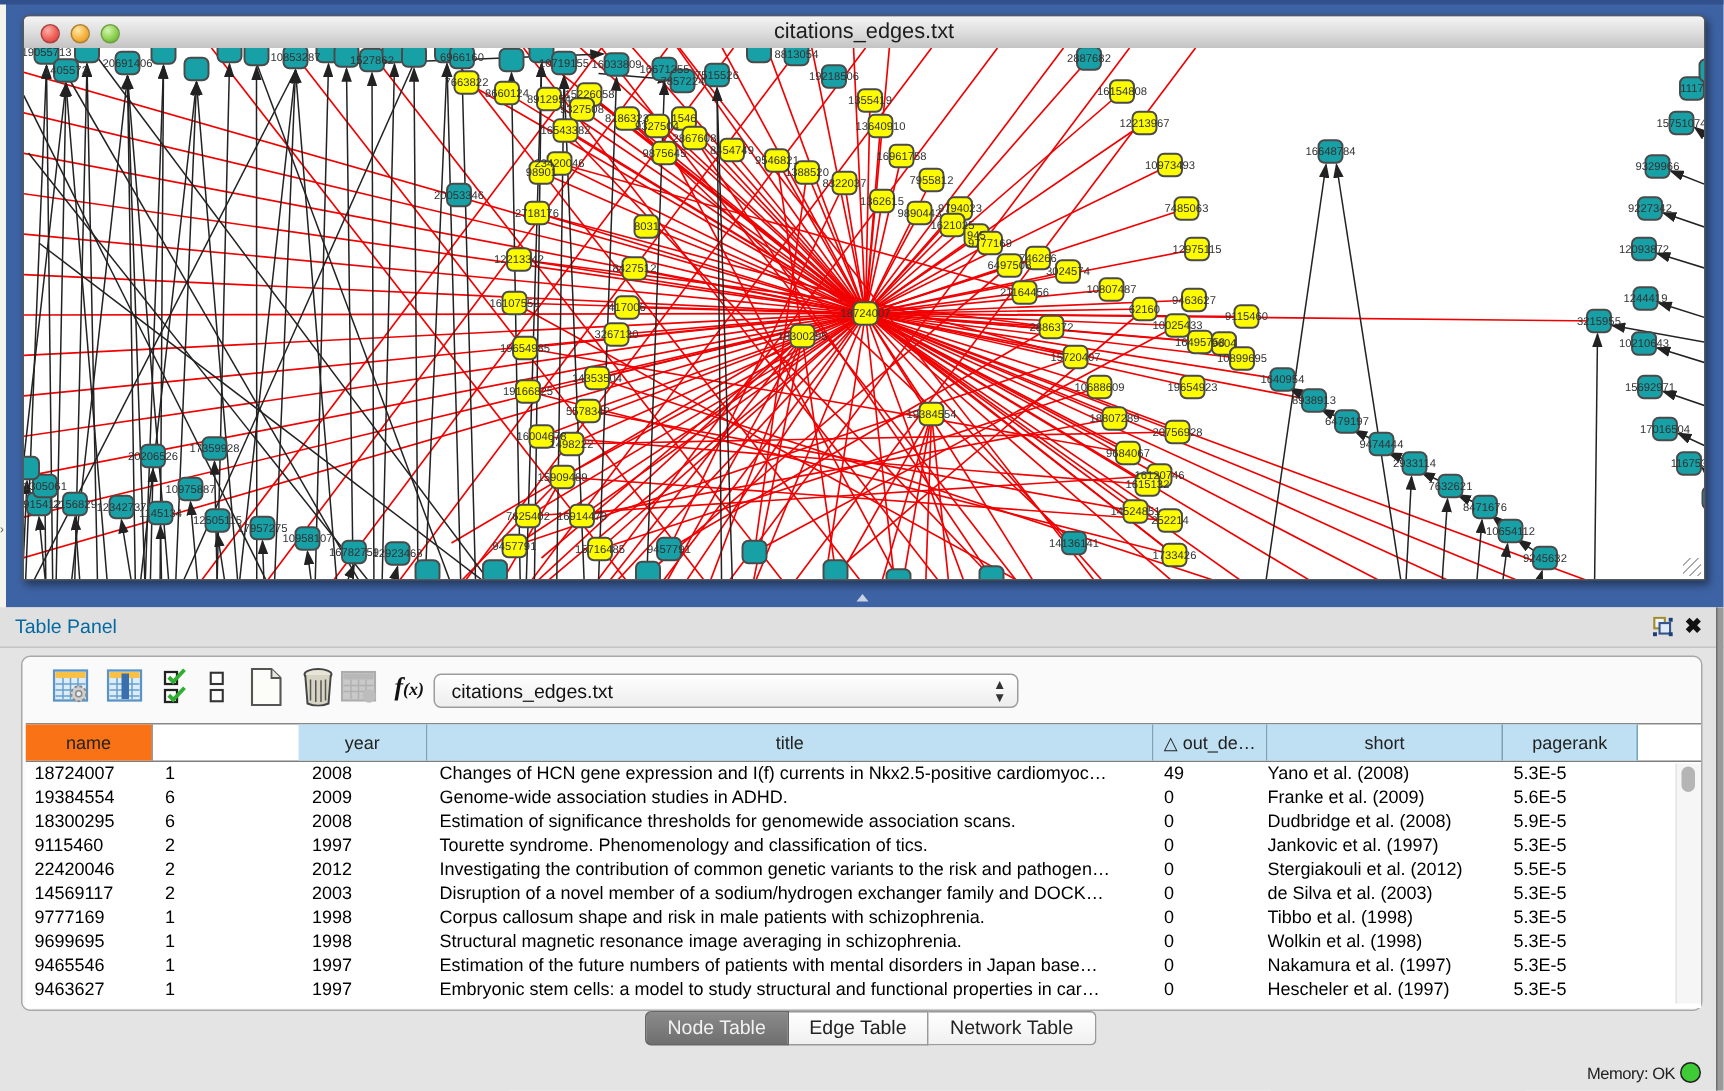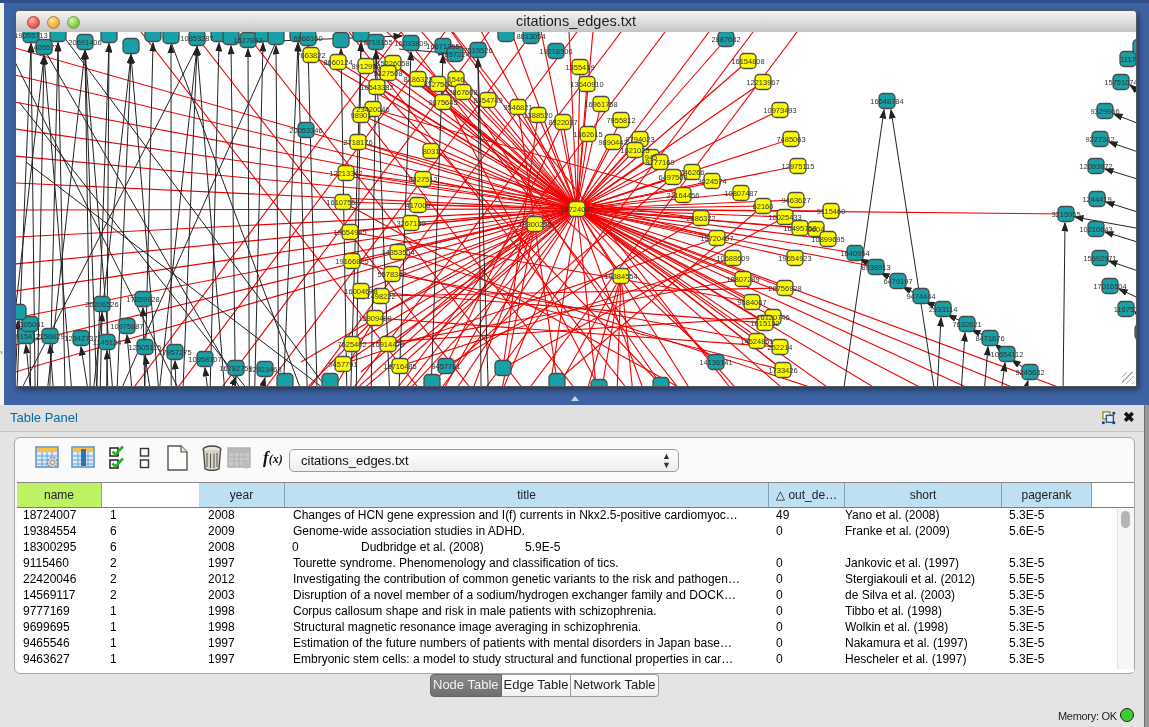--- a/index.html
+++ b/index.html
@@ -38,36 +38,36 @@
 #tbl{position:absolute;left:2px;top:44px;width:1117px;height:190px;background:#fff;overflow:hidden;}
 
 #combo{position:absolute;left:274px;top:11px;width:390px;height:23px;background:linear-gradient(#ffffff,#ededed);
   border:1px solid #9c9c9c;border-radius:5px;box-sizing:border-box;}
 #combo .ct{position:absolute;left:11px;top:3px;font-size:13px;color:#111;}
 #combo .ar{position:absolute;right:7px;top:2px;font-size:9px;color:#333;line-height:9px;}
 
 .thead{display:flex;height:26px;border-top:1px solid #888;border-bottom:1px solid #7d7d7d;
   font-size:12px;color:#222;box-sizing:border-box;background:#fff;}
 .thead .hc{background:#bfe0f2;border-right:1px solid #7ba2b8;text-align:center;line-height:24px;overflow:hidden;box-sizing:border-box;}
-.thead .hc.first{background:#bef264;border-right:1px solid #999;}
+.thead .hc.first{background:#f97316;border-right:1px solid #999;}
 .trow{display:flex;height:16px;font-size:12px;color:#000;white-space:nowrap;}
 .c{overflow:hidden;box-sizing:border-box;}
 .c1{width:85px;padding-left:6px;}
 .c2{width:97px;padding-left:8px;}
 .c3{width:86px;padding-left:9px;}
 .c4{width:484px;padding-left:8px;}
 .c5{width:76px;padding-left:7px;}
 .c6{width:157px;text-align:left;}
 .c7{width:90px;padding-left:7px;}
 .h1{width:85px;} .h2{width:97px;margin-top:39px;} .h3{width:86px;} .h4{width:484px;} .h5{width:76px;} .h6{width:157px;} .h7{width:90px;}
 #vscroll{position:absolute;right:0px;top:27px;width:16px;height:160px;background:#f6f6f6;border-left:1px solid #e4e4e4;}
 #vthumb{position:absolute;left:2.5px;top:2px;width:9px;height:17px;background:#b5b5b5;border-radius:5px;}
 
 #tabs{position:absolute;left:430px;top:269px;height:21px;display:flex;font-size:13px;}
-.tab{height:21px;line-height:20px;padding:0 2px;background:linear-gradient(#ffffff,#f0f0f0);
+.tab{height:21px;line-height:20px;padding:0 14px;background:linear-gradient(#ffffff,#f0f0f0);
   border:1px solid #9a9a9a;border-left:none;color:#222;}
 .tab.sel{background:linear-gradient(#8a8a8a,#6f6f6f);color:#f2f2f2;border:1px solid #666;}
 .tab.first{border-radius:4px 0 0 4px;}
 .tab.last{border-radius:0 4px 4px 0;}
 
 #mem{position:absolute;left:1058px;top:305px;letter-spacing:-0.3px;font-size:11px;color:#222;}
 #memdot{position:absolute;left:1120px;top:303px;width:14px;height:14px;border-radius:50%;
   background:#3ecb36;border:1.5px solid #222;box-sizing:border-box;}
 #rstrip{position:absolute;left:1144px;top:0px;width:5px;height:322px;background:#9a9a9a;border-left:1px solid #6e6e6e;box-sizing:border-box;}
 .icon{position:absolute;top:7px;}
@@ -735,20 +735,21 @@
           <div class="c c3">2009</div>
           <div class="c c4">Genome-wide association studies in ADHD.</div>
           <div class="c c5">0</div>
           <div class="c c6">Franke et al. (2009)</div>
           <div class="c c7">5.6E-5</div>
         </div>
 <div class="trow">
           <div class="c c1">18300295</div>
           <div class="c c2">6</div>
           <div class="c c3">2008</div>
+          <div class="c c4">Estimation of significance thresholds for genomewide association scans.</div>
           <div class="c c5">0</div>
           <div class="c c6">Dudbridge et al. (2008)</div>
           <div class="c c7">5.9E-5</div>
         </div>
 <div class="trow">
           <div class="c c1">9115460</div>
           <div class="c c2">2</div>
           <div class="c c3">1997</div>
           <div class="c c4">Tourette syndrome. Phenomenology and classification of tics.</div>
           <div class="c c5">0</div>

